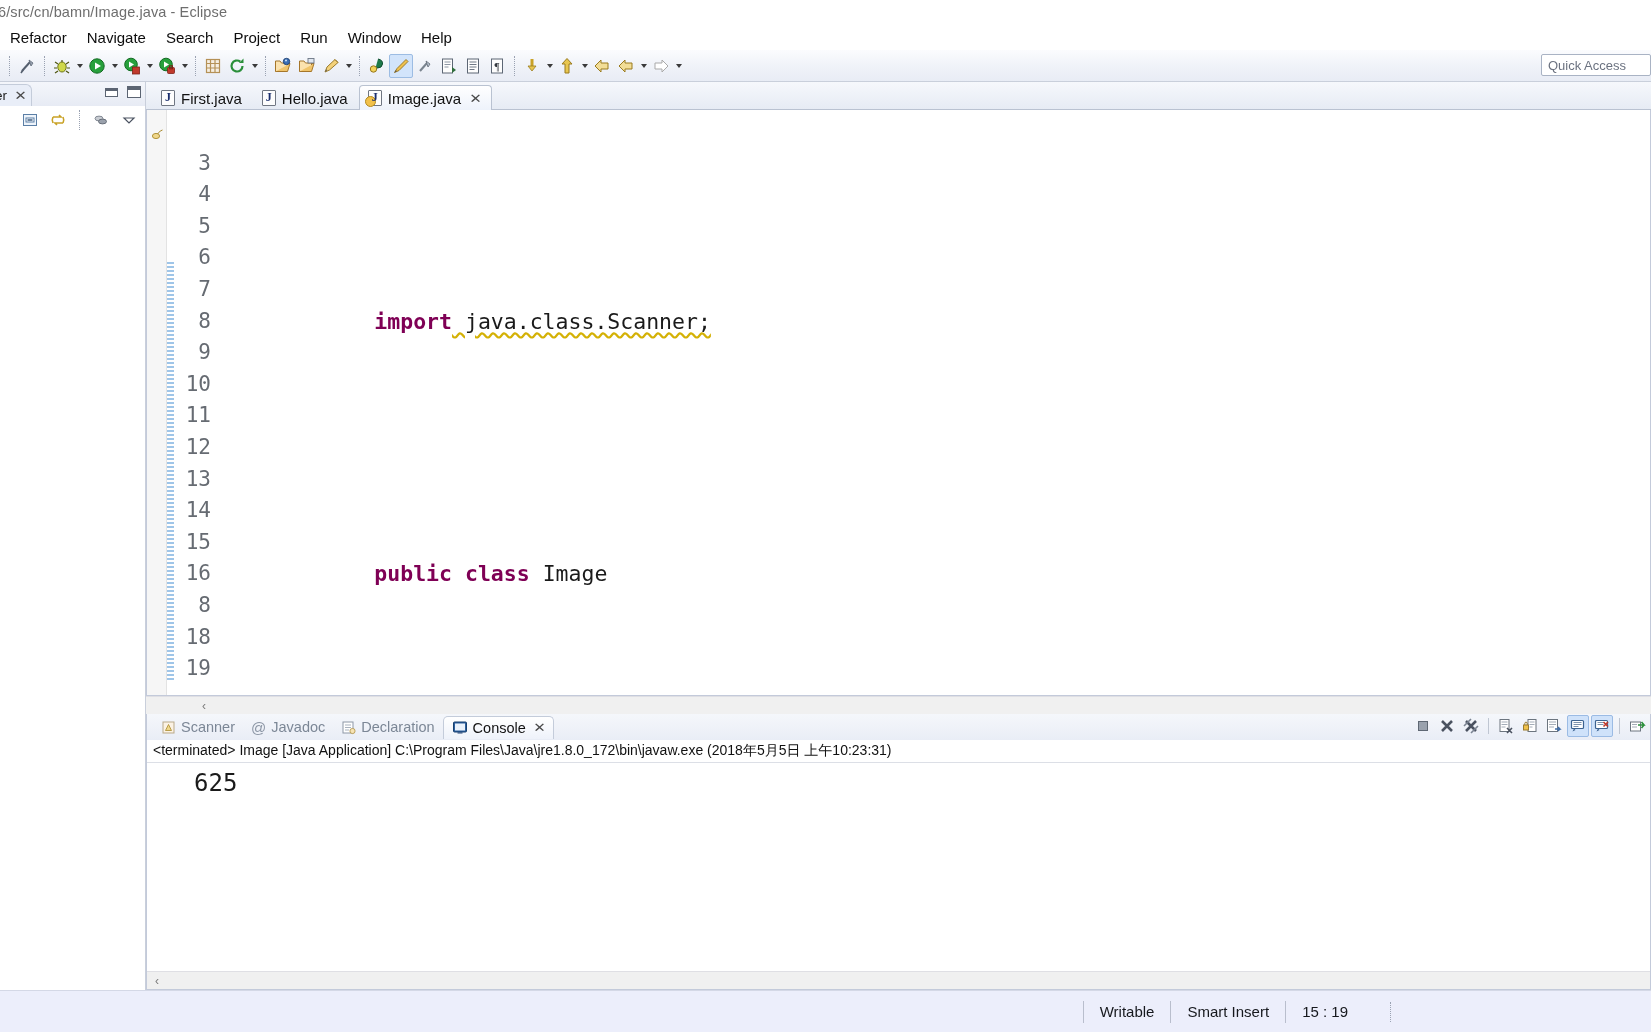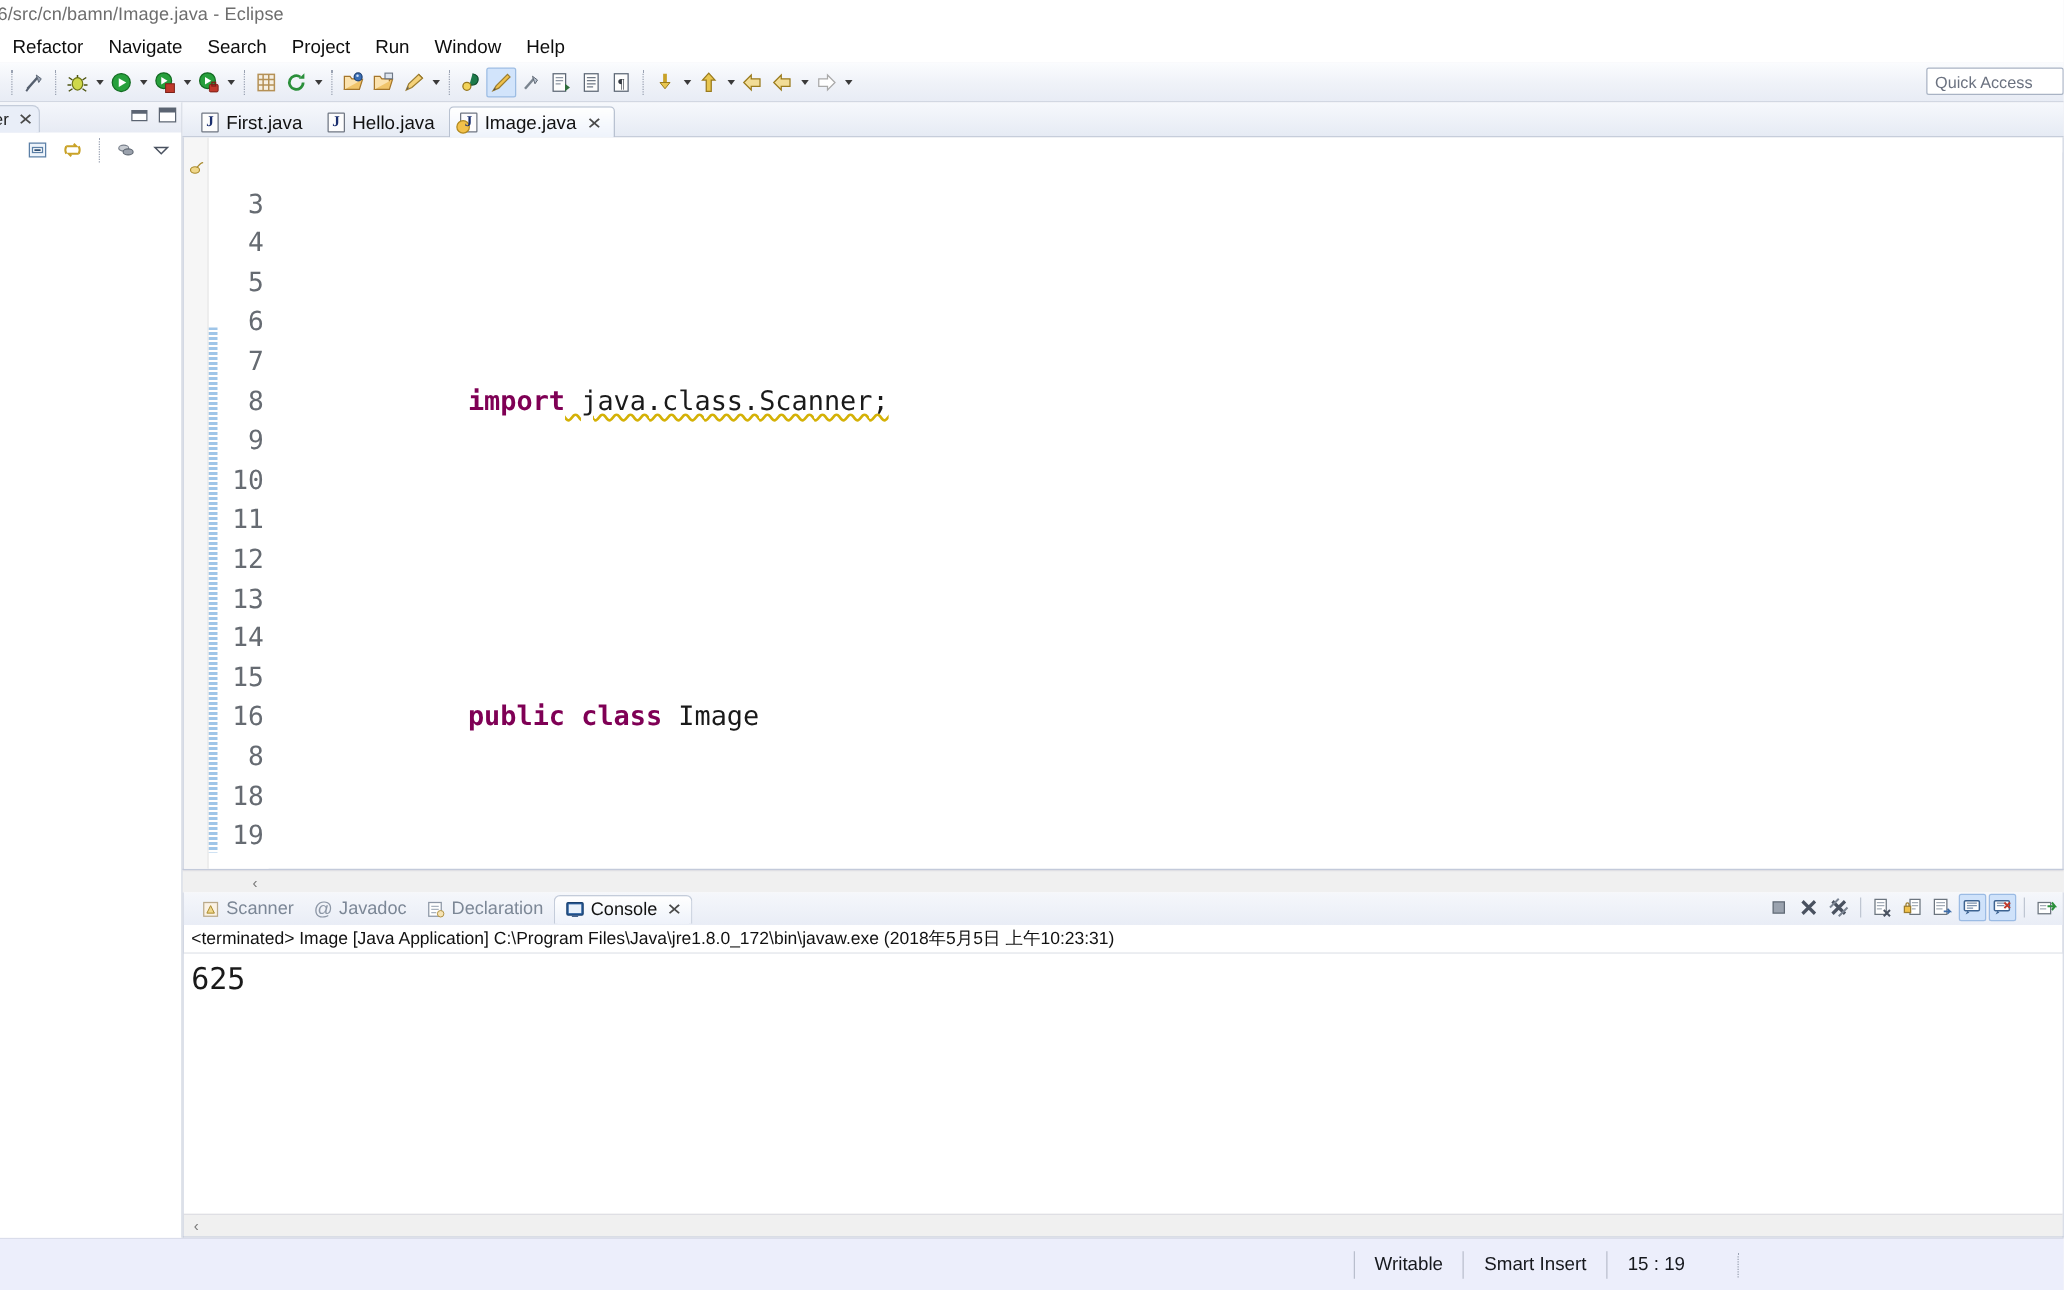--- a/index.html
+++ b/index.html
@@ -318,20 +318,21 @@
     border-bottom: 1px solid #dcdfe6;
     white-space: nowrap;
   }
   .cn-out {
     flex: 1;
     font-family: "DejaVu Sans Mono", monospace;
     font-size: 24px;
     color: #1a1a1a;
     padding: 6px 0 0 6px;
     background: #ffffff;
+    margin-left: 41px;
   }
   .cn-hscroll {
     height: 18px; background:#f0f0f0;
     border-top: 1px solid #dfdfe4;
     display:flex; align-items:center; padding-left: 8px;
     font-size: 12px; color:#7a7a7a;
   }
 
   
   .statusbar {

